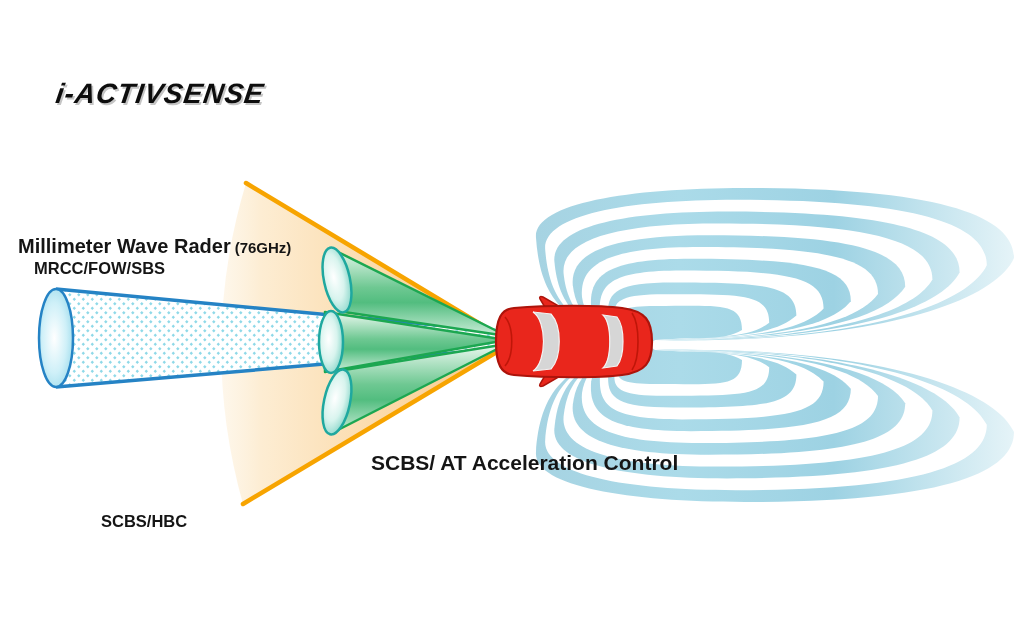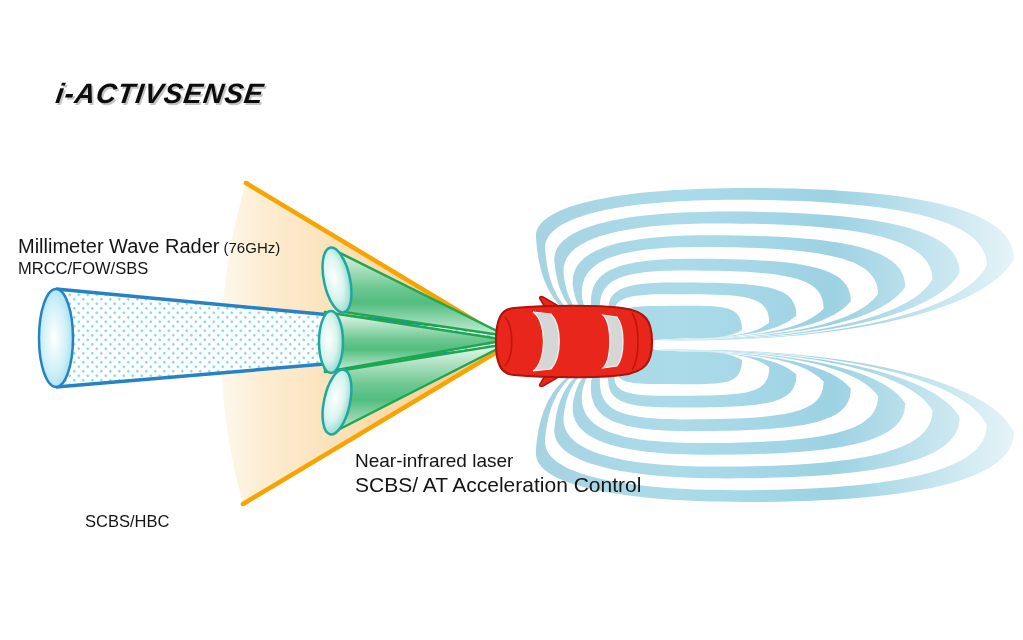--- a/index.html
+++ b/index.html
@@ -3,24 +3,24 @@
 <meta charset="utf-8">
 <style>
   html,body{margin:0;padding:0;background:#ffffff;}
   body{width:1023px;height:640px;overflow:hidden;position:relative;
        font-family:"Liberation Sans",sans-serif;}
   .stage{position:absolute;inset:0;width:1023px;height:640px;}
   svg.diagram{position:absolute;left:0;top:0;}
   .logo{position:absolute;left:56px;top:78px;font-size:28px;font-weight:bold;
         font-style:italic;color:#0d0d0d;letter-spacing:1px;transform:skewX(-8deg);
         text-shadow:2px 2px 0 rgba(150,150,150,0.55);white-space:nowrap;}
-  .label{position:absolute;color:#151515;font-weight:normal;white-space:nowrap;line-height:1.15;}
+  .label{position:absolute;color:#151515;font-weight:bold;white-space:nowrap;line-height:1.15;}
   .label .l1{font-size:20px;}
   .label .qual{font-size:15px;margin-left:4px;}
-  .label .l2{font-size:16.5px;margin-top:1px;}
+  .label .l2{font-size:16.5px;margin-top:1px;margin-left:16px;}
   .lbl-radar76{left:18px;top:235px;}
   .lbl-laser{left:355px;top:450px;}
   .lbl-laser .l1{font-size:19px;}
   .lbl-laser .l2{font-size:21px;text-align:center;}
   .lbl-camera{left:85px;top:511px;}
   .lbl-radar24{left:659px;top:511px;}
 </style>
 </head>
 <body>
 
@@ -127,21 +127,20 @@
   </svg>
 
   <div class="logo">i-ACTIVSENSE</div>
 
   <div class="label lbl-radar76">
     <div class="l1"><span>Millimeter Wave Rader</span><span class="qual">(76GHz)</span></div>
     <div class="l2">MRCC/FOW/SBS</div>
   </div>
 
   <div class="label lbl-laser">
-    <div class="l1"><span>Near-infrared laser</span><span class="qual"></span></div>
     <div class="l2">SCBS/ AT Acceleration Control</div>
   </div>
 
   <div class="label lbl-camera">
     <div class="l2">SCBS/HBC</div>
   </div>
 
 
 </div>
 

